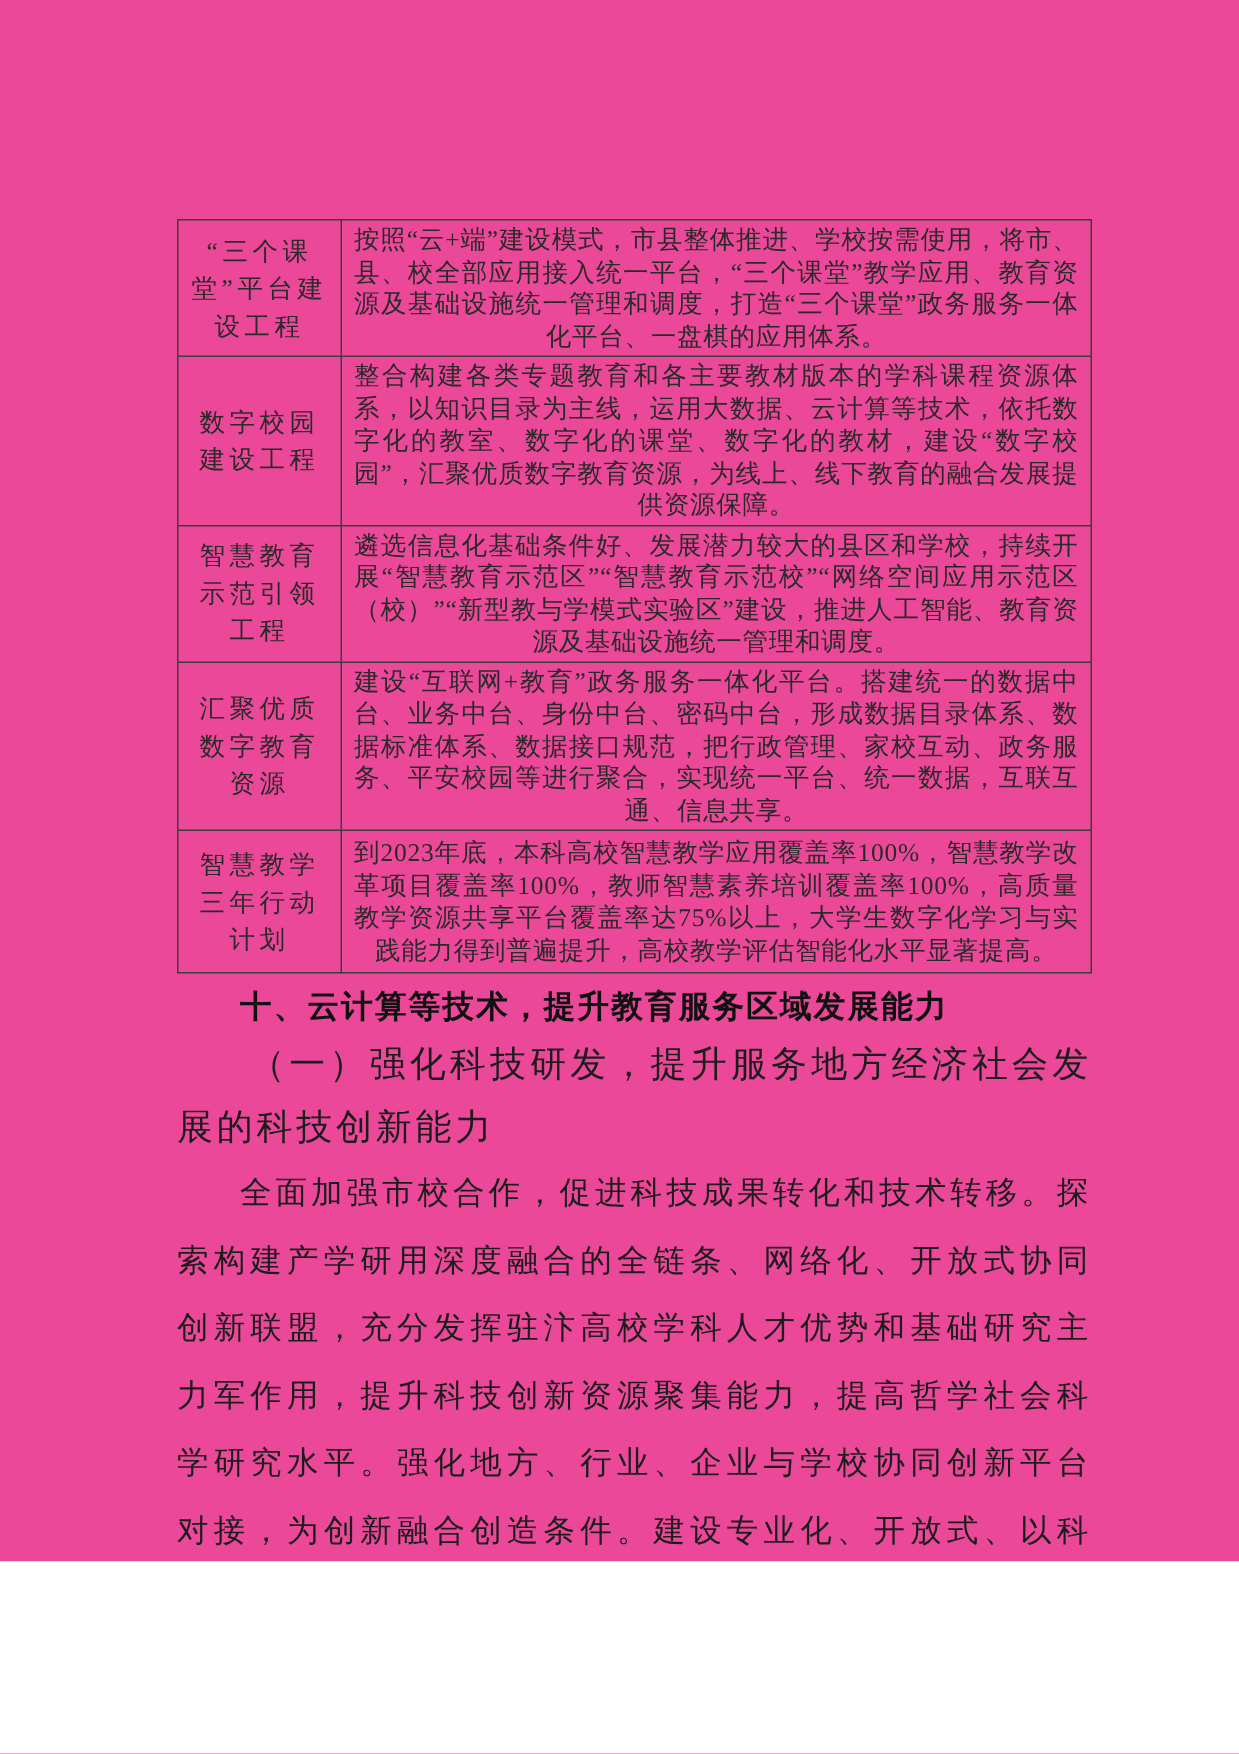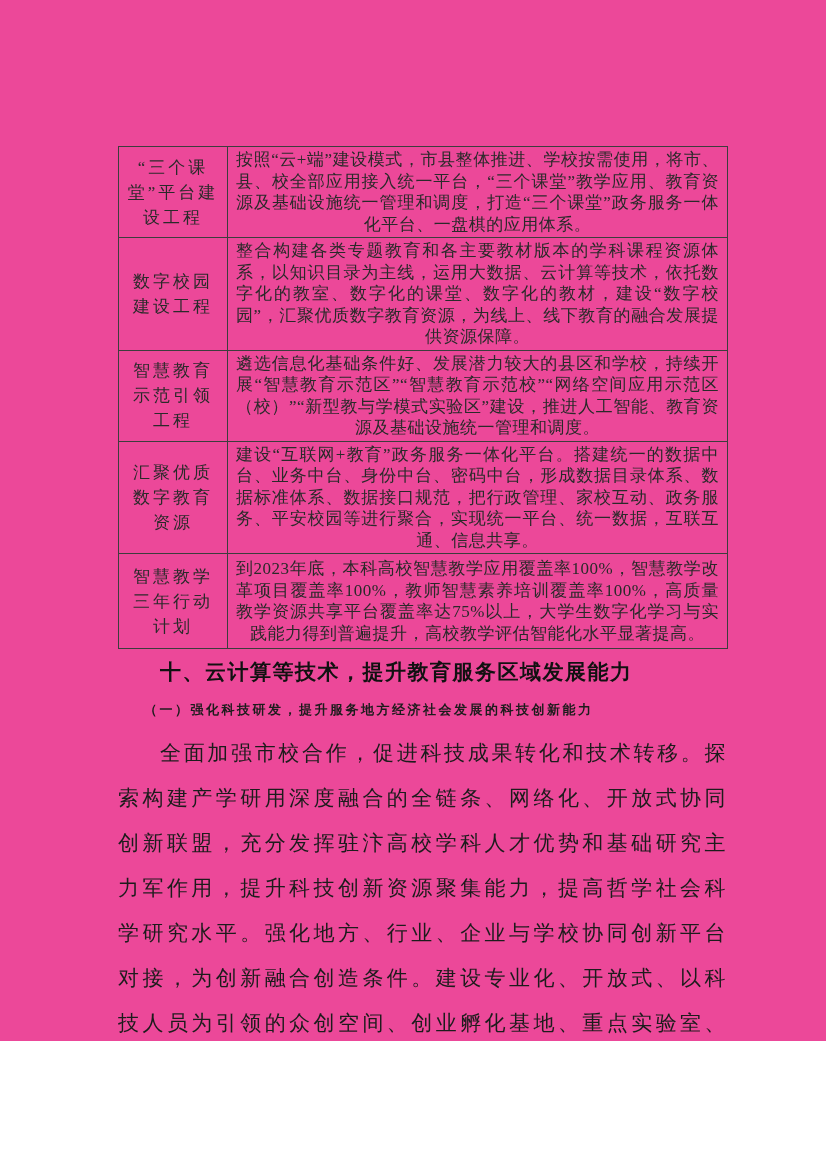--- a/index.html
+++ b/index.html
@@ -55,22 +55,22 @@
     font-family: "Liberation Sans", "DejaVu Sans", sans-serif;
     font-weight: bold;
     font-size: 21px;
     line-height: 27px;
     letter-spacing: 1.5px;
     text-indent: 2em;
     color: #111111;
   }
   h3.sec-subheading {
     margin: 4px 0 0 0;
-    font-weight: bold;
-    font-size: 13px;
+    font-weight: normal;
+    font-size: 24px;
     line-height: 42px;
     letter-spacing: 2.5px;
     text-indent: 2em;
     text-align: justify;
     color: #1c1c1c;
   }
   p.body-par {
     margin: 0;
     font-size: 21px;
     line-height: 45px;

